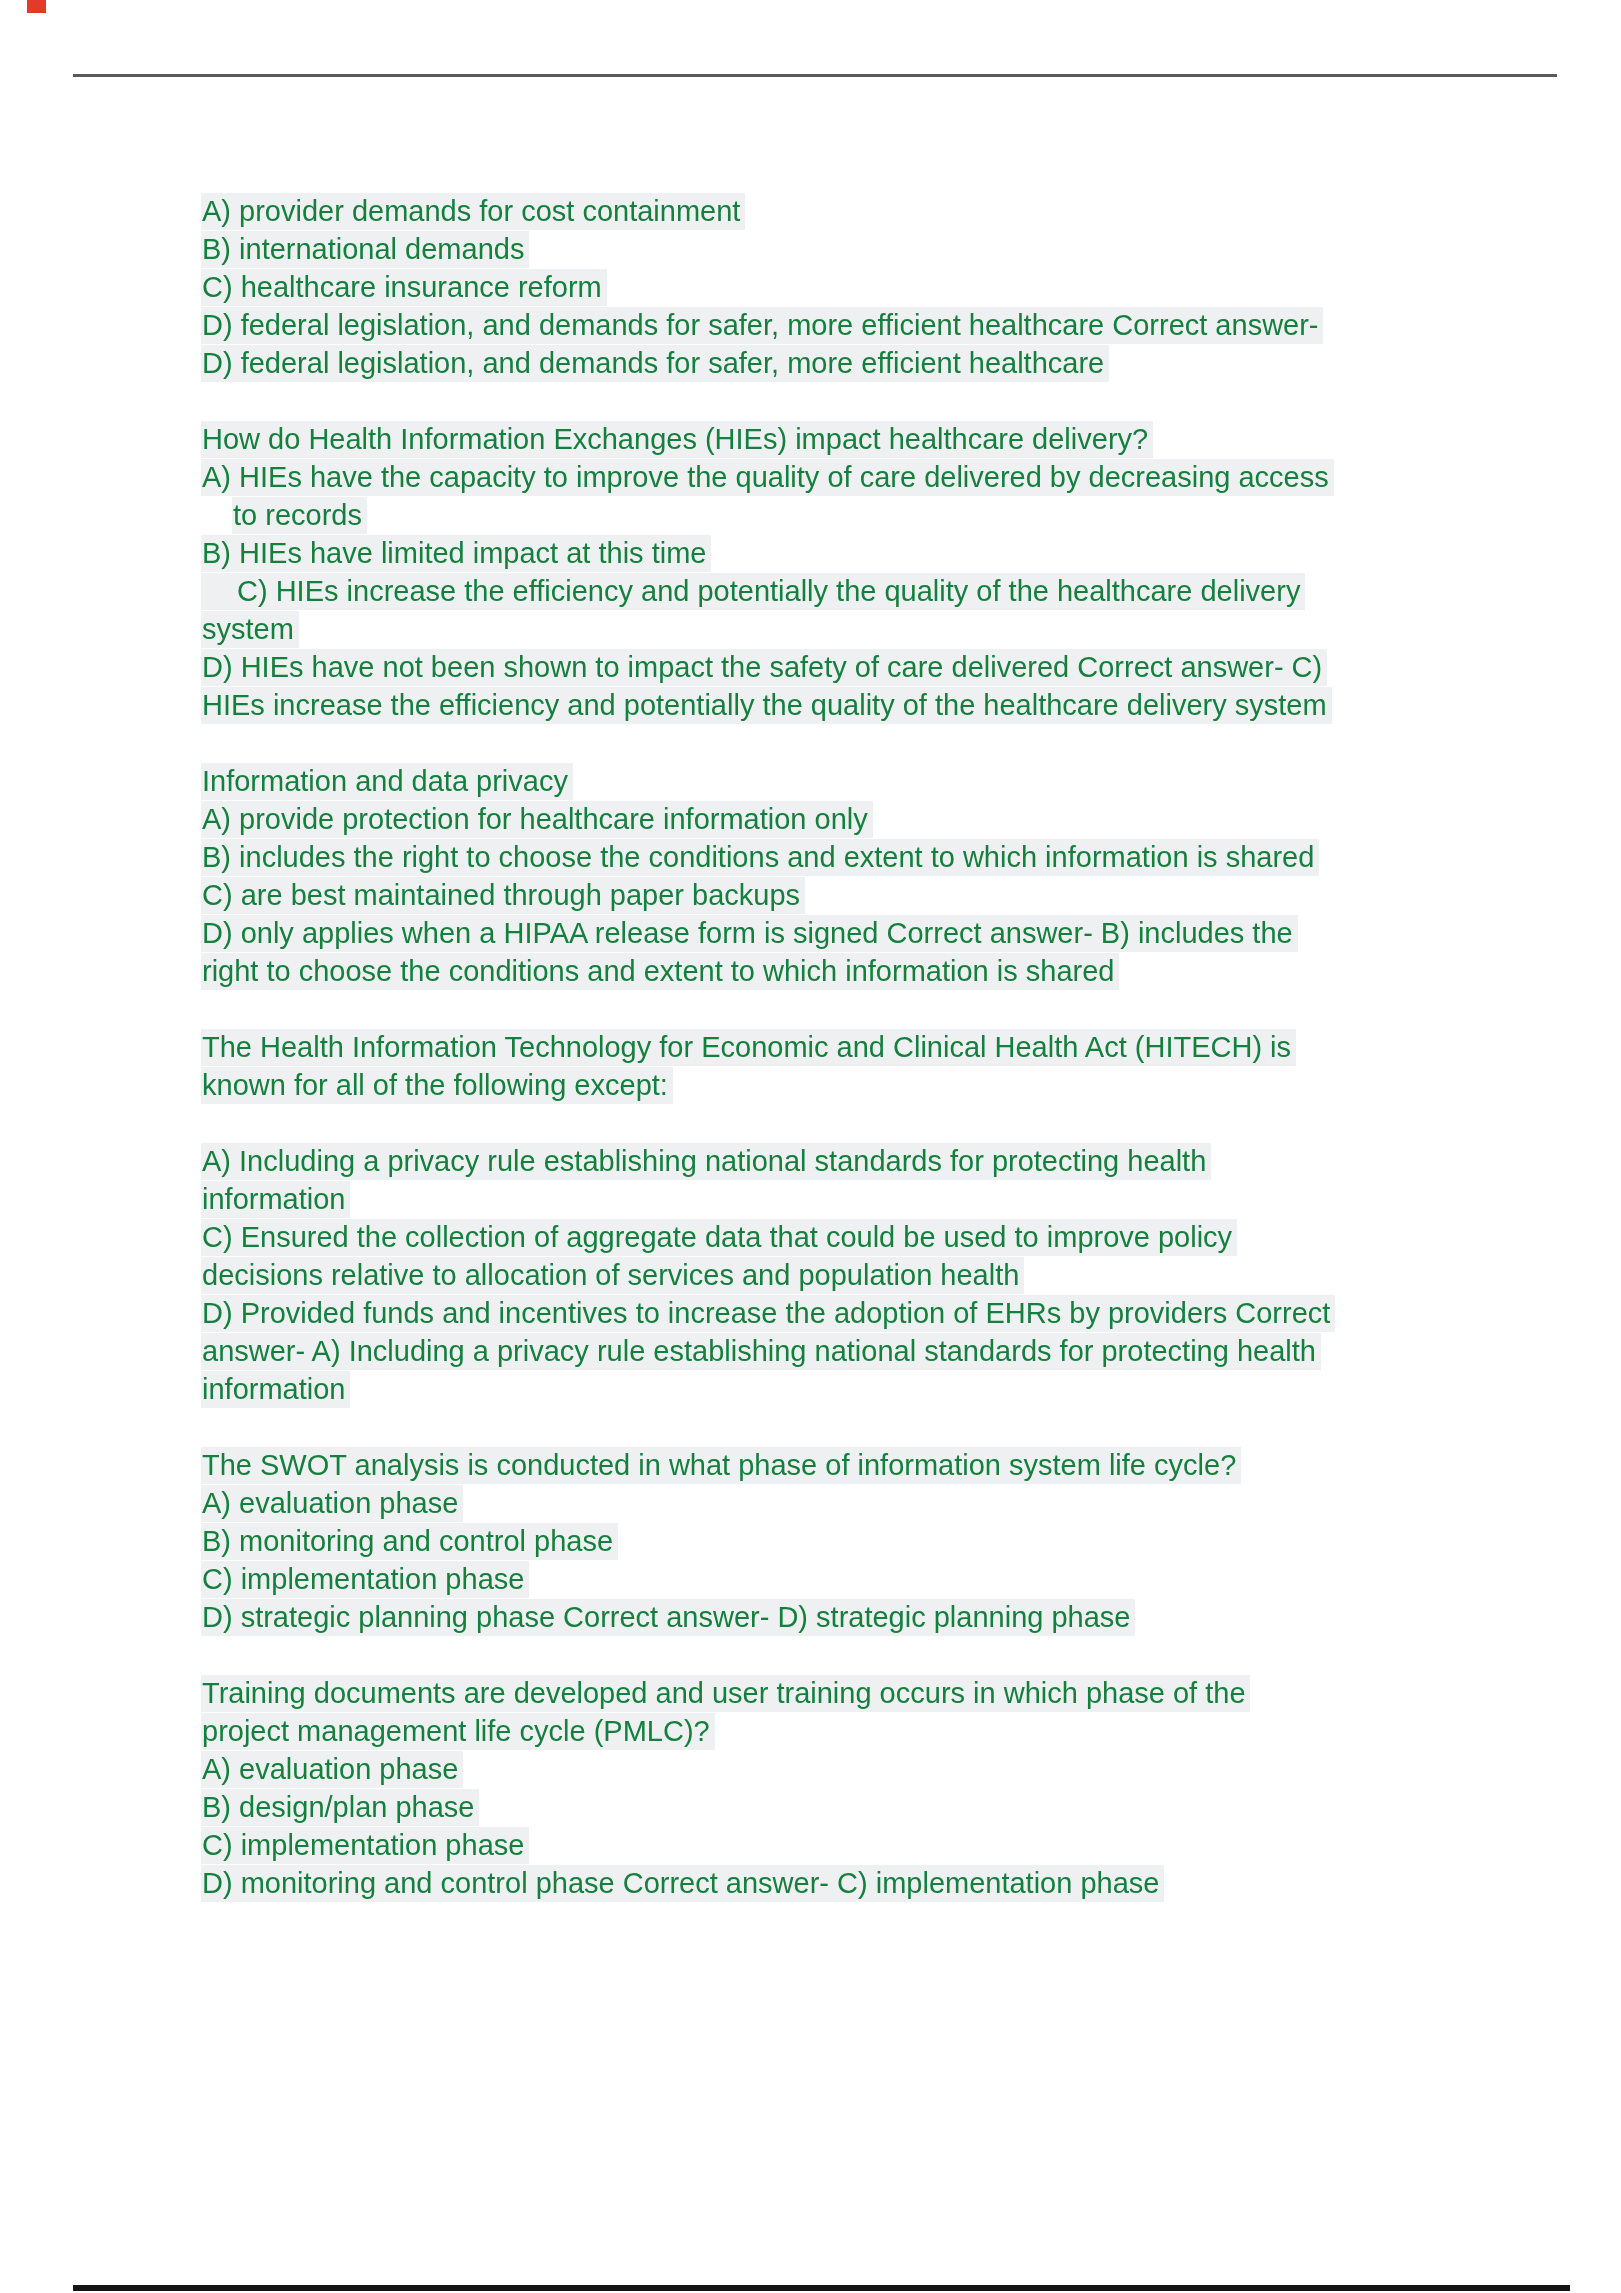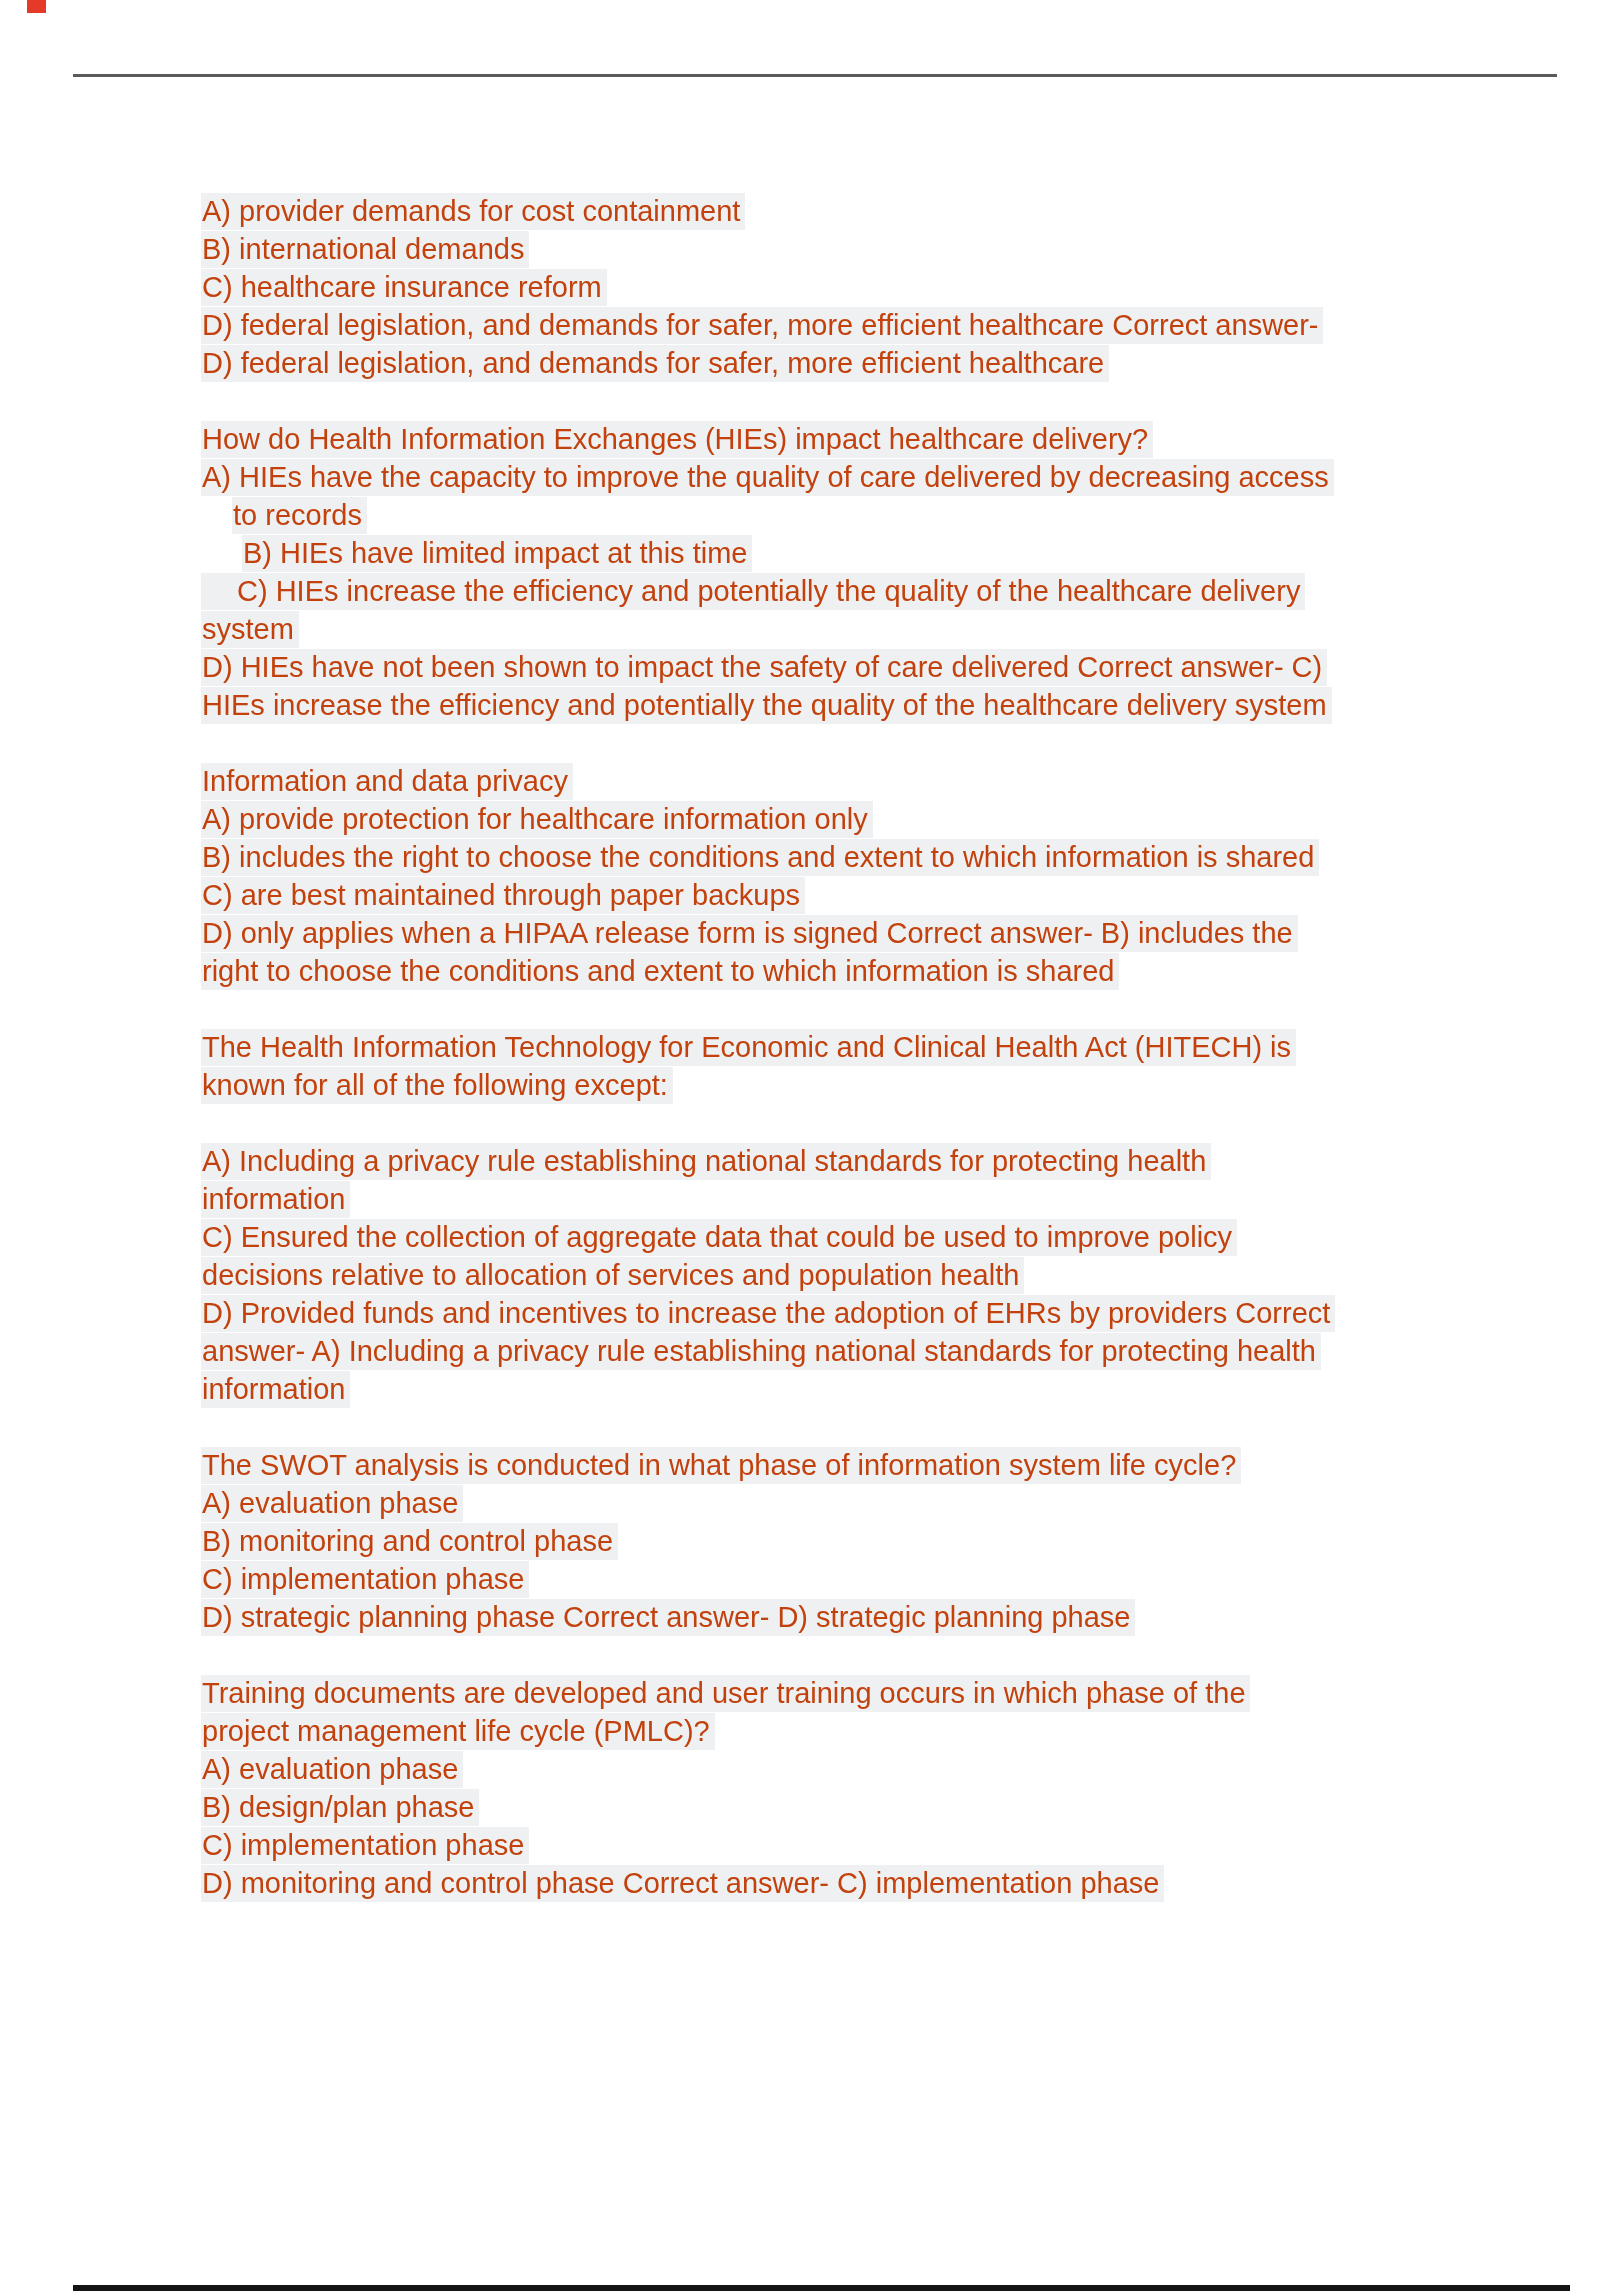--- a/index.html
+++ b/index.html
@@ -59,33 +59,33 @@
     background: #eef0f2;
     padding: 2px 4.9px 2.9px 1px;
   }
 </style>
 </head>
 <body>
 
 <div class="page" style="background: rgb(255, 255, 255);">
   <div class="red-mark" style="background: rgb(229, 57, 42);"></div>
   <div class="top-rule" style="background: rgb(90, 90, 90);"></div>
-  <div class="doc-body" style="color: #c2410c;">
+  <div class="doc-body" style="color: #15803d;">
       <div class="para">
         <div class="line"><span class="hl" style="background: rgb(238, 240, 242);">A) provider demands for cost containment</span></div>
         <div class="line"><span class="hl" style="background: rgb(238, 240, 242);">B) international demands</span></div>
         <div class="line"><span class="hl" style="background: rgb(238, 240, 242); text-align: center;">C) healthcare insurance reform</span></div>
         <div class="line"><span class="hl" style="background: rgb(238, 240, 242);">D) federal legislation, and demands for safer, more efficient healthcare Correct answer-</span></div>
         <div class="line"><span class="hl" style="background: rgb(238, 240, 242);">D) federal legislation, and demands for safer, more efficient healthcare</span></div>
       </div>
       <div class="para">
         <div class="line"><span class="hl" style="background: rgb(238, 240, 242);">How do Health Information Exchanges (HIEs) impact healthcare delivery?</span></div>
         <div class="line"><span class="hl" style="background: rgb(238, 240, 242);">A) HIEs have the capacity to improve the quality of care delivered by decreasing access</span></div>
         <div class="line"><span class="hl" style="background: rgb(238, 240, 242); margin-left: 31px;">to records</span></div>
-        <div class="line"><span class="hl" style="background: rgb(238, 240, 242); margin-left: 41px;">B) HIEs have limited impact at this time</span></div>
+        <div class="line"><span class="hl" style="background: rgb(238, 240, 242);">B) HIEs have limited impact at this time</span></div>
         <div class="line"><span class="hl" style="background: rgb(238, 240, 242); padding-left: 36px;">C) HIEs increase the efficiency and potentially the quality of the healthcare delivery</span></div>
         <div class="line"><span class="hl" style="background: rgb(238, 240, 242);">system</span></div>
         <div class="line"><span class="hl" style="background: rgb(238, 240, 242);">D) HIEs have not been shown to impact the safety of care delivered Correct answer- C)</span></div>
         <div class="line"><span class="hl" style="background: rgb(238, 240, 242);">HIEs increase the efficiency and potentially the quality of the healthcare delivery system</span></div>
       </div>
       <div class="para">
         <div class="line"><span class="hl" style="background: rgb(238, 240, 242);">Information and data privacy</span></div>
         <div class="line"><span class="hl" style="background: rgb(238, 240, 242);">A) provide protection for healthcare information only</span></div>
         <div class="line"><span class="hl" style="background: rgb(238, 240, 242);">B) includes the right to choose the conditions and extent to which information is shared</span></div>
         <div class="line"><span class="hl" style="background: rgb(238, 240, 242);">C) are best maintained through paper backups</span></div>

